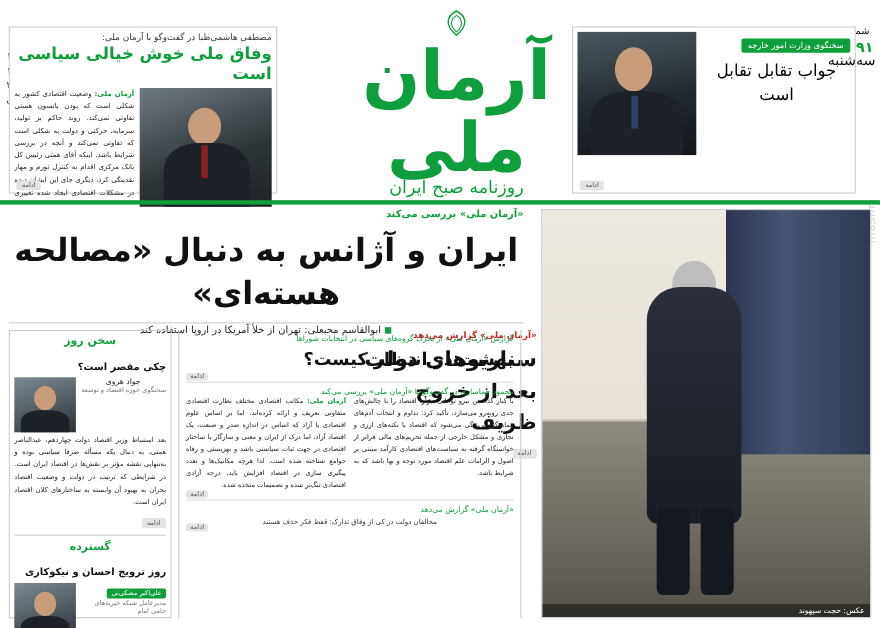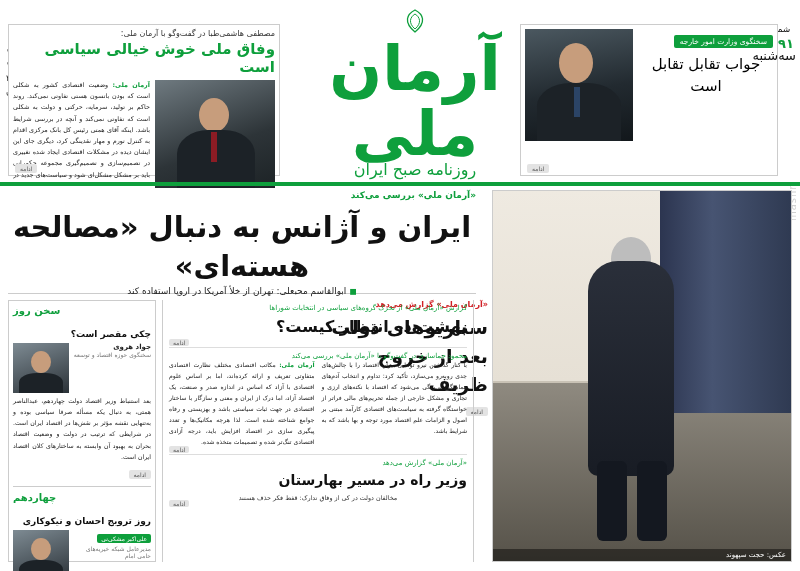--- a/index.html
+++ b/index.html
@@ -61,21 +61,21 @@
     position: absolute; left: 6px; top: 46px;
     font-size: 8.5px; color: #222; text-align: left; line-height: 1.55;
   }
   
   .flourish {
     position:absolute; left:50%; top:2px; transform:translateX(-50%);
     width: 52px; height: 26px;
   }
   
   .topleft {
-    position: absolute; left: 8px; top: 24px; width: 272px; height: 152px;
+    position: absolute; left: 8px; top: 24px; width: 244px; height: 152px;
     border: 1px solid #ccc; background:#fff; padding: 4px;
   }
   .topleft .kicker {
     font-size: 8px; color: #333; text-align: right; margin-bottom: 2px;
   }
   .topleft h3 {
     margin: 0 0 4px 0; font-size: 15px; color: #0e9f3c; text-align: right;
     font-weight: bold;
   }
   .topleft .photo {
@@ -125,21 +125,21 @@
     border-bottom:1px solid #ccc;
   }
   .mainhead .over {
     font-size: 9px; color:#0e9f3c; text-align:right; font-weight:bold;
   }
   .mainhead h1 {
     margin:8px 0 0 0; font-size: 29px; color:#111; text-align:center;
     font-weight:bold; line-height:1.35;
   }
   .mainhead .sub {
-    font-size: 9px; color:#222; text-align:center;
+    margin-top:10px; font-size: 9px; color:#222; text-align:center;
   }
   .mainhead .sub .dot { color:#0e9f3c; }
   
   .photocol {
     position:absolute; right:8px; top:190px; width:300px; height:372px;
     border:1px solid #ccc; overflow:hidden; background:#e9e6df;
   }
   .photocol .img {
     position:absolute; inset:0;
     background:
@@ -183,31 +183,31 @@
   .redbox h2 {
     margin:4px 0 0 0; font-size:19px; color:#111; text-align:right; line-height:1.5;
     font-weight:bold;
   }
   
   .sidecol {
     position:absolute; left:8px; top:300px; width:148px; height:262px;
     border:1px solid #ccc; padding:4px;
   }
   .side-sec-title {
-    font-size:10px; color:#0e9f3c; text-align:left; font-weight:bold;
+    font-size:10px; color:#0e9f3c; text-align:center; font-weight:bold;
   }
   .side-sec-sub {
     font-size:9px; color:#111; text-align:right; font-weight:bold; margin-top:13px;
   }
   .side-photo {
     width:56px; height:50px; float:left; margin:4px 4px 2px 0;
     background:linear-gradient(160deg,#7e8b93,#2b3238);
     position:relative; overflow:hidden;
   }
-  .side-name { font-size:7px; color:#222; text-align:right; margin-top:4px;font-weight:bold;}
+  .side-name { font-size:7px; color:#222; text-align:center; margin-top:4px;}
   .side-role { font-size:6px; color:#777; text-align:right; }
   .side-body { clear:both; font-size:6.2px; color:#222; text-align:justify;
     line-height:1.8; margin-top:3px; }
   .side-divider { border-top:1px solid #ccc; margin:5px 0; }
   .badge-green {
     display:inline-block; background:#0e9f3c; color:#fff; font-size:6px;
     padding:1px 4px; border-radius:2px;
   }
   
   .midcol {
@@ -332,21 +332,21 @@
       <div class="head" style="left:18px; top:8px; width:20px; height:22px;"></div>
       <div class="torso" style="left:6px; top:30px; width:44px; height:24px;"></div>
     </div>
     <div class="side-name">جواد هروی</div>
     <div class="side-role">سخنگوی حوزه اقتصاد و توسعه</div>
     <div class="side-body">بعد استنباط وزیر اقتصاد دولت چهاردهم، عبدالناصر همتی، به دنبال یکه مسأله صرفا سیاسی بوده و به‌تنهایی نقشه مؤثر بر نقش‌ها در اقتصاد ایران است. در شرایطی که ترتیب در دولت و وضعیت اقتصاد بحران به بهبود آن وابسته به ساختارهای کلان اقتصاد ایران است.</div>
     <div class="more-badge" style="position:static; display:inline-block; margin-top:2px;">ادامه</div>
 
     <div class="side-divider"></div>
 
-    <div class="side-sec-title">چهاردهم</div>
+    <div class="side-sec-title">گسترده</div>
     <div class="side-sec-sub">روز ترویج احسان و نیکوکاری</div>
     <div class="side-photo">
       <div class="head" style="left:18px; top:8px; width:20px; height:22px;"></div>
       <div class="torso" style="left:6px; top:30px; width:44px; height:24px;"></div>
     </div>
     <div style="text-align:right;">
       <span class="badge-green">علی‌اکبر مشکی‌نی</span>
     </div>
     <div class="side-role">مدیرعامل شبکه خیریه‌های حامی امام</div>
     <div class="side-body">در کشور ما روز چهاردهم اسفند ماه به عنوان روز ترویج احسان و نیکوکاری نامیده شده است همه ساله به این مناسبت فعالیت‌های گسترده فرهنگی و ترویج دوستی و تشویق مردم به مشارکت در اقدامات خیر خواهانه و کمک به نیازمندان به خصوص با توجه به نزدیکی ایام عید مراسم‌هایی برگزار می‌شود.</div>
@@ -368,20 +368,19 @@
         <div>
           <span class="lead">آرمان ملی:</span>
           <span>مکاتب اقتصادی مختلف نظارت اقتصادی متفاوتی تعریف و ارائه کرده‌اند، اما بر اساس علوم اقتصادی با آزاد که اساس در اندازه صدر و صنعت، یک اقتصاد آزاد، اما درک از ایران و معنی و سازگار با ساختار اقتصادی در جهت ثبات سیاستی باشد و بهزیستی و رفاه جوامع شناخته شده است. لذا هرچه مکانیک‌ها و تعدد پیگیری سازی در اقتصاد افزایش باید، درجه آزادی اقتصادی تنگ‌تر شده و تصمیمات متخذه شده.</span>
         </div>
       </div>
       <div class="more">ادامه</div>
     </div>
 
     <div class="story" style="border-bottom:none;">
       <div class="kicker">«آرمان ملی» گزارش می‌دهد</div>
-      <h2 class="sm">وزیر راه در مسیر بهارستان</h2>
       <div class="note">مخالفان دولت در کی از وفاق تدارک: قفط فکر حذف هستند</div>
       <div class="more">ادامه</div>
     </div>
 
   </div>
 
 </div>
 
 </body></html>

